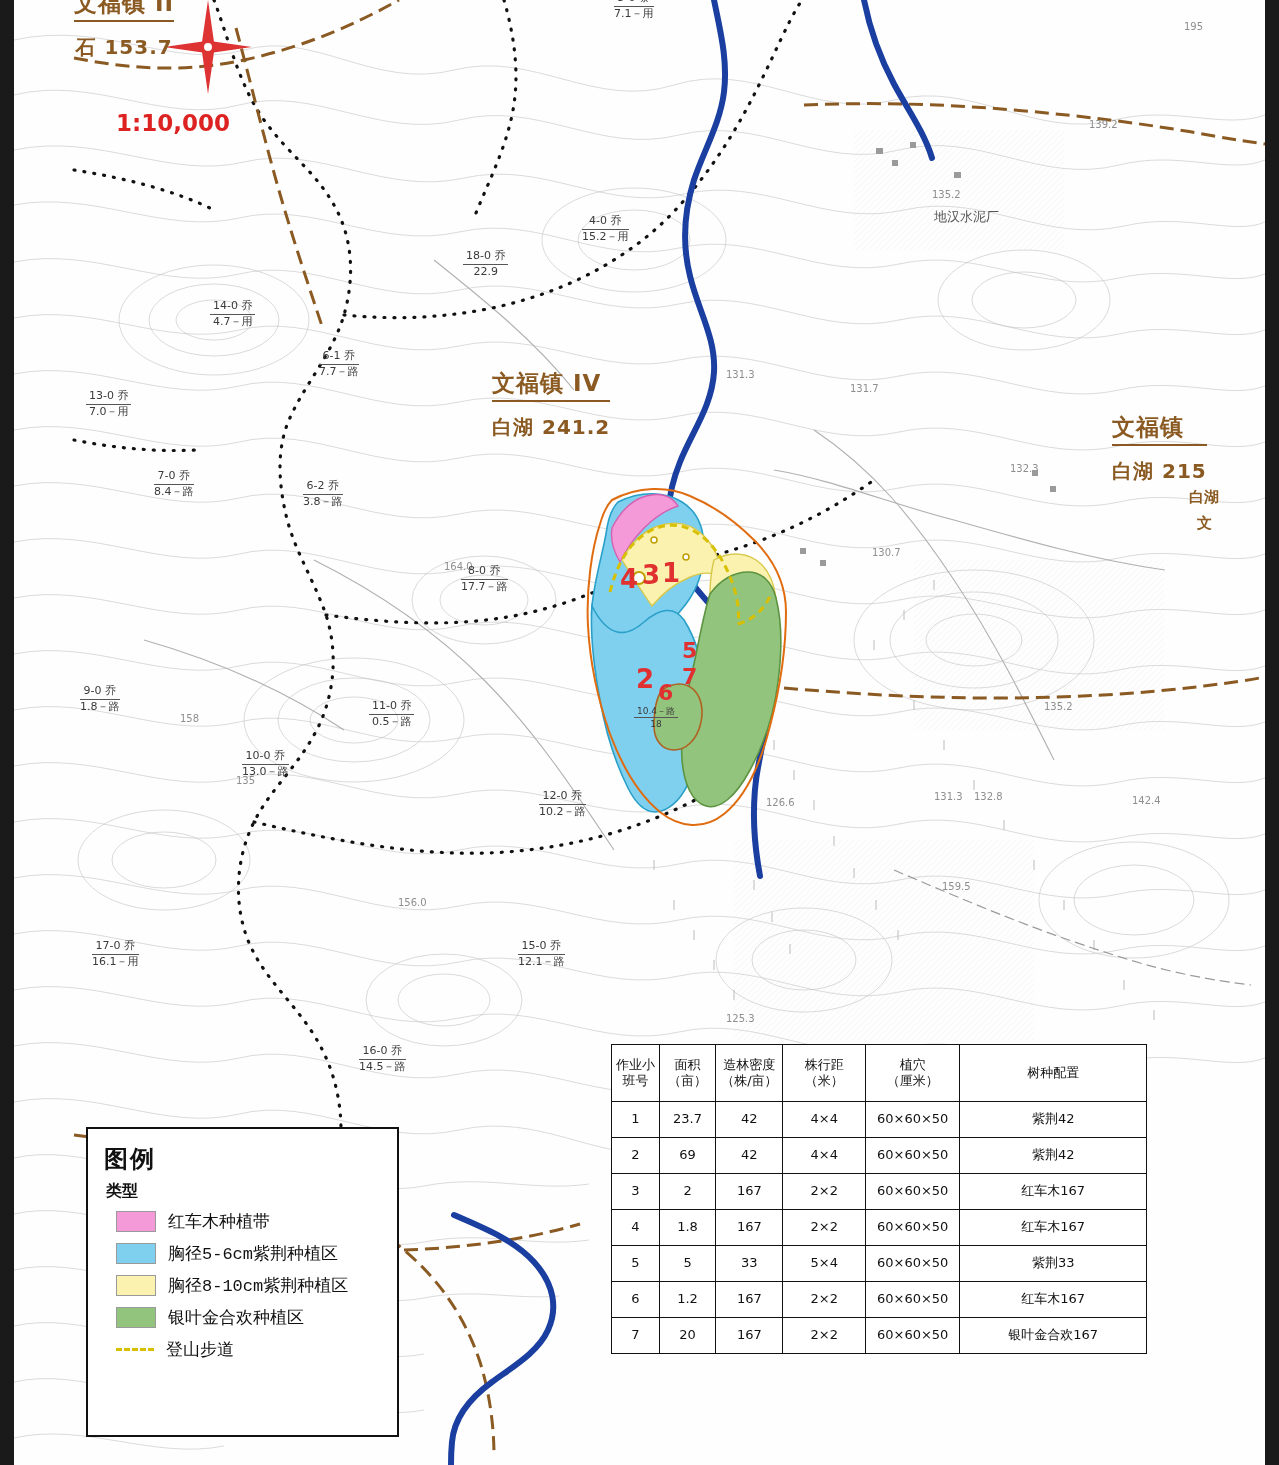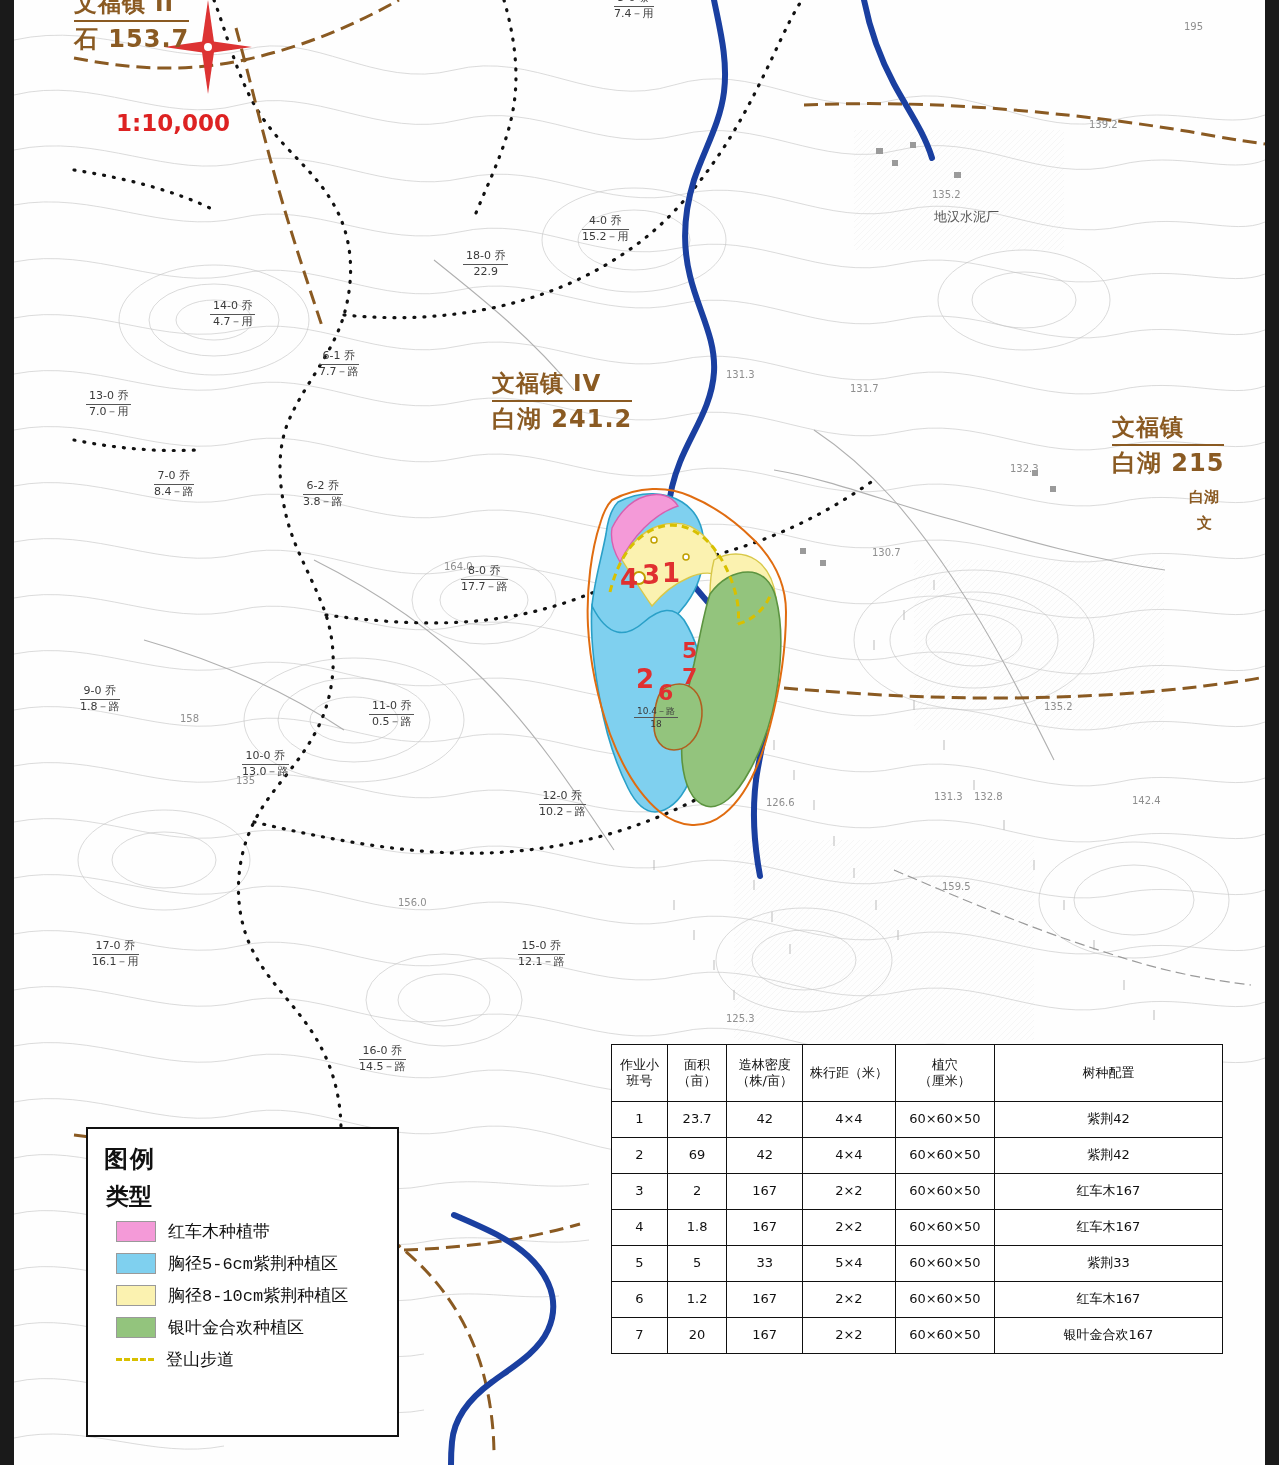--- a/index.html
+++ b/index.html
@@ -51,24 +51,24 @@
     color: #8a5a22;
     font-weight: bold;
     white-space: nowrap;
     letter-spacing: 1px;
   }
   .map-label.big {
     font-size: 23px;
   }
   .map-label .sub {
     display: block;
-    font-size: 24px;
+    font-size: 20px;
     text-align: center;
     border-top: 2px solid #8a5a22;
-    padding-top: 1px;
+    padding-top: 12px;
     margin-top: 1px;
   }
   .scale-label {
     position: absolute;
     left: 102px;
     top: 110px;
     font-size: 23px;
     color: #d22;
     font-weight: bold;
   }
@@ -119,21 +119,21 @@
     font-family: Liberation Mono, monospace;
   }
   #legend .legend-title {
     font-size: 24px;
     font-weight: bold;
     color: #111;
     margin: 2px 0 6px 2px;
     letter-spacing: 2px;
   }
   #legend .legend-subtitle {
-    font-size: 23px;
+    font-size: 16px;
     font-weight: bold;
     color: #111;
     margin: 0 0 8px 4px;
   }
   .legend-item {
     display: flex;
     align-items: center;
     margin: 0 0 9px 14px;
   }
   .legend-swatch {
@@ -154,21 +154,21 @@
     font-size: 17px;
     color: #111;
     white-space: nowrap;
   }
 
   
   #plan-table {
     position: absolute;
     left: 597px;
     top: 1044px;
-    width: 612px;
+    width: 536px;
     border-collapse: collapse;
     background: #fff;
     font-size: 13px;
     color: #111;
   }
   #plan-table td, #plan-table th {
     border: 1px solid #111;
     text-align: center;
     vertical-align: middle;
     padding: 4px 2px;
@@ -496,21 +496,21 @@
     <div class="stand-label" style="left:412px; top:250px;margin-left:37px;">
       <span class="num">18-0 乔</span>
       <span class="den">22.9</span>
     </div>
     <div class="stand-label" style="left:568px; top:215px;">
       <span class="num">4-0 乔</span>
       <span class="den">15.2－用</span>
     </div>
     <div class="stand-label" style="left:600px; top:-8px;">
       <span class="num">5-0 寨</span>
-      <span class="den">7.4－用</span>
+      <span class="den">7.1－用</span>
     </div>
     <div class="stand-label" style="left:620px; top:706px; font-size:9px;">
       <span class="num">10.4－路</span>
       <span class="den">18</span>
     </div>
 
     <div class="parcel-number" style="left:606px; top:564px;">4</div>
     <div class="parcel-number" style="left:628px; top:560px;">3</div>
     <div class="parcel-number" style="left:648px; top:558px;">1</div>
     <div class="parcel-number" style="left:668px; top:638px; font-size:22px;">5</div>

